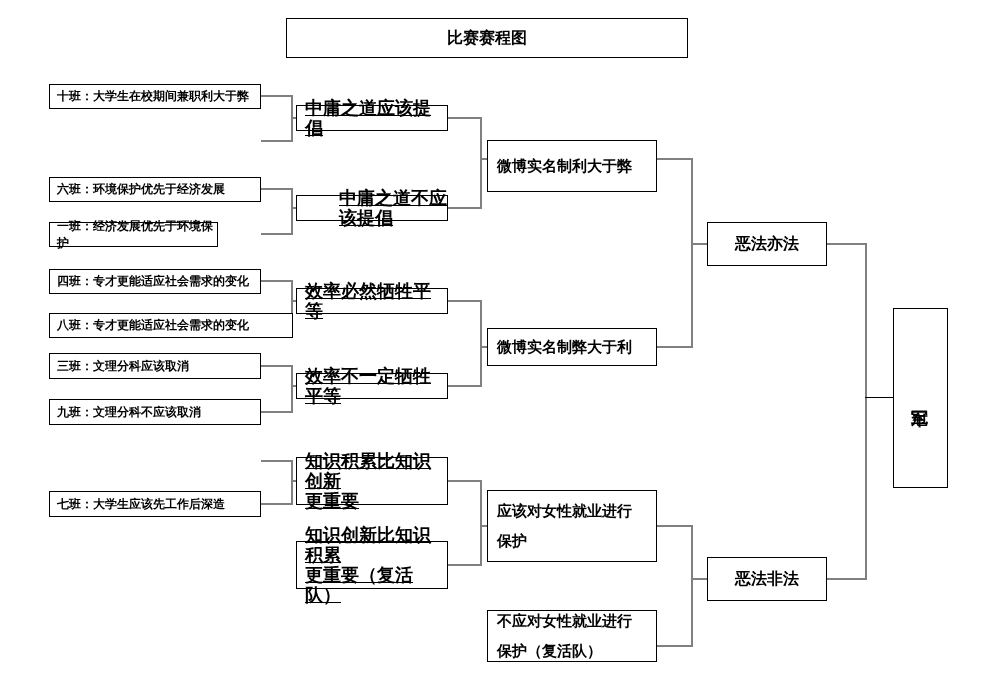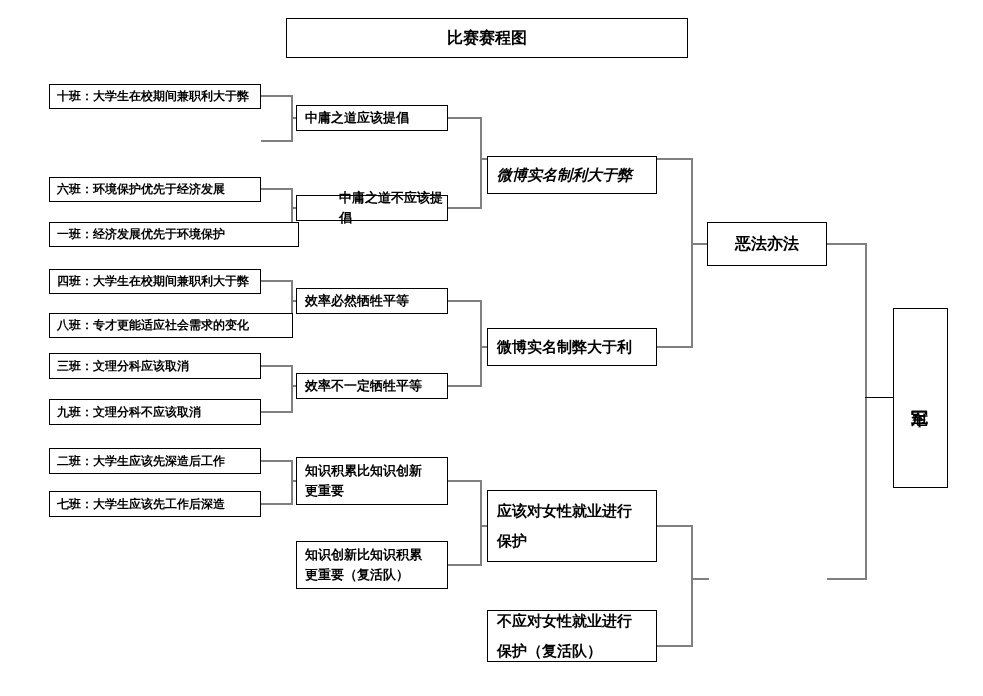--- a/index.html
+++ b/index.html
@@ -39,24 +39,25 @@
   }
   
   .r1 {
     font-size: 12px;
     font-weight: 700;
     letter-spacing: 0px;
     padding-left: 7px;
   }
   
   .r2 {
-    font-size: 13px;
+    font-size: 18px;
     font-weight: 700;
     padding-left: 8px;
     line-height: 20px;
+    text-decoration: underline;
   }
   
   .r3 {
     font-size: 15px;
     font-weight: 700;
     padding-left: 9px;
     line-height: 30px;
   }
   
   .r4 {
@@ -97,40 +98,37 @@
   <div class="box title-box" style="left:286px; top:18px; width:402px; height:40px;">
     <span class="box-label">比赛赛程图</span>
   </div>
 
   <div class="box r1" style="left:49px; top:84px; width:212px; height:25px;">
     <span class="box-label">十班：大学生在校期间兼职利大于弊</span>
   </div>
   <div class="box r1" style="left:49px; top:177px; width:212px; height:25px;">
     <span class="box-label">六班：环境保护优先于经济发展</span>
   </div>
-  <div class="box r1" style="left:49px; top:222px; width:250px; height:25px;">
+  <div class="box r1" style="left:49px; top:222px; width:169px; height:25px;">
     <span class="box-label">一班：经济发展优先于环境保护</span>
   </div>
 
   <div class="box r1" style="left:49px; top:269px; width:212px; height:25px;">
-    <span class="box-label">四班：大学生在校期间兼职利大于弊</span>
+    <span class="box-label">四班：专才更能适应社会需求的变化</span>
   </div>
   <div class="box r1" style="left:49px; top:313px; width:244px; height:25px;">
     <span class="box-label">八班：专才更能适应社会需求的变化</span>
   </div>
   <div class="box r1" style="left:49px; top:353px; width:212px; height:26px;">
     <span class="box-label">三班：文理分科应该取消</span>
   </div>
   <div class="box r1" style="left:49px; top:399px; width:212px; height:26px;">
     <span class="box-label">九班：文理分科不应该取消</span>
   </div>
 
-  <div class="box r1" style="left:49px; top:448px; width:212px; height:26px;">
-    <span class="box-label">二班：大学生应该先深造后工作</span>
-  </div>
   <div class="box r1" style="left:49px; top:491px; width:212px; height:26px;">
     <span class="box-label">七班：大学生应该先工作后深造</span>
   </div>
 
   <div class="box r2" style="left:296px; top:105px; width:152px; height:26px;">
     <span class="box-label">中庸之道应该提倡</span>
   </div>
   <div class="box r2" style="left:296px; top:195px; width:152px; height:26px;padding-left:42px;">
     <span class="box-label">中庸之道不应该提倡</span>
   </div>
@@ -142,37 +140,40 @@
   </div>
   <div class="box r2" style="left:296px; top:457px; width:152px; height:48px; align-items:center;">
     <span class="box-label">知识积累比知识创新
 更重要</span>
   </div>
   <div class="box r2" style="left:296px; top:541px; width:152px; height:48px; align-items:center;">
     <span class="box-label">知识创新比知识积累
 更重要（复活队）</span>
   </div>
 
-  <div class="box r3" style="left:487px; top:156px; width:170px; height:38px;font-style:italic;">
+  <div class="box r3" style="left:487px; top:140px; width:170px; height:52px;">
     <span class="box-label">微博实名制利大于弊</span>
   </div>
   <div class="box r3" style="left:487px; top:328px; width:170px; height:38px;">
     <span class="box-label">微博实名制弊大于利</span>
   </div>
   <div class="box r3" style="left:487px; top:490px; width:170px; height:72px; align-items:center;">
     <span class="box-label">应该对女性就业进行
 保护</span>
   </div>
   <div class="box r3" style="left:487px; top:610px; width:170px; height:52px; align-items:center;">
     <span class="box-label">不应对女性就业进行
 保护（复活队）</span>
   </div>
 
   <div class="box r4" style="left:707px; top:222px; width:120px; height:44px;">
     <span class="box-label">恶法亦法</span>
+  </div>
+  <div class="box r4" style="left:707px; top:557px; width:120px; height:44px;">
+    <span class="box-label">恶法非法</span>
   </div>
 
   <div class="box champion" style="left:893px; top:308px; width:55px; height:180px;">
     <span class="box-label">冠军</span>
   </div>
 
   <div class="ln ln-h" style="left:261px; top:95px; width:32px; height:2px;"></div>
   <div class="ln ln-h" style="left:261px; top:140px; width:32px; height:2px;"></div>
   <div class="ln ln-v" style="left:291px; top:95px; width:2px; height:47px;"></div>
   <div class="ln ln-h" style="left:291px; top:117px; width:7px; height:2px;"></div>

